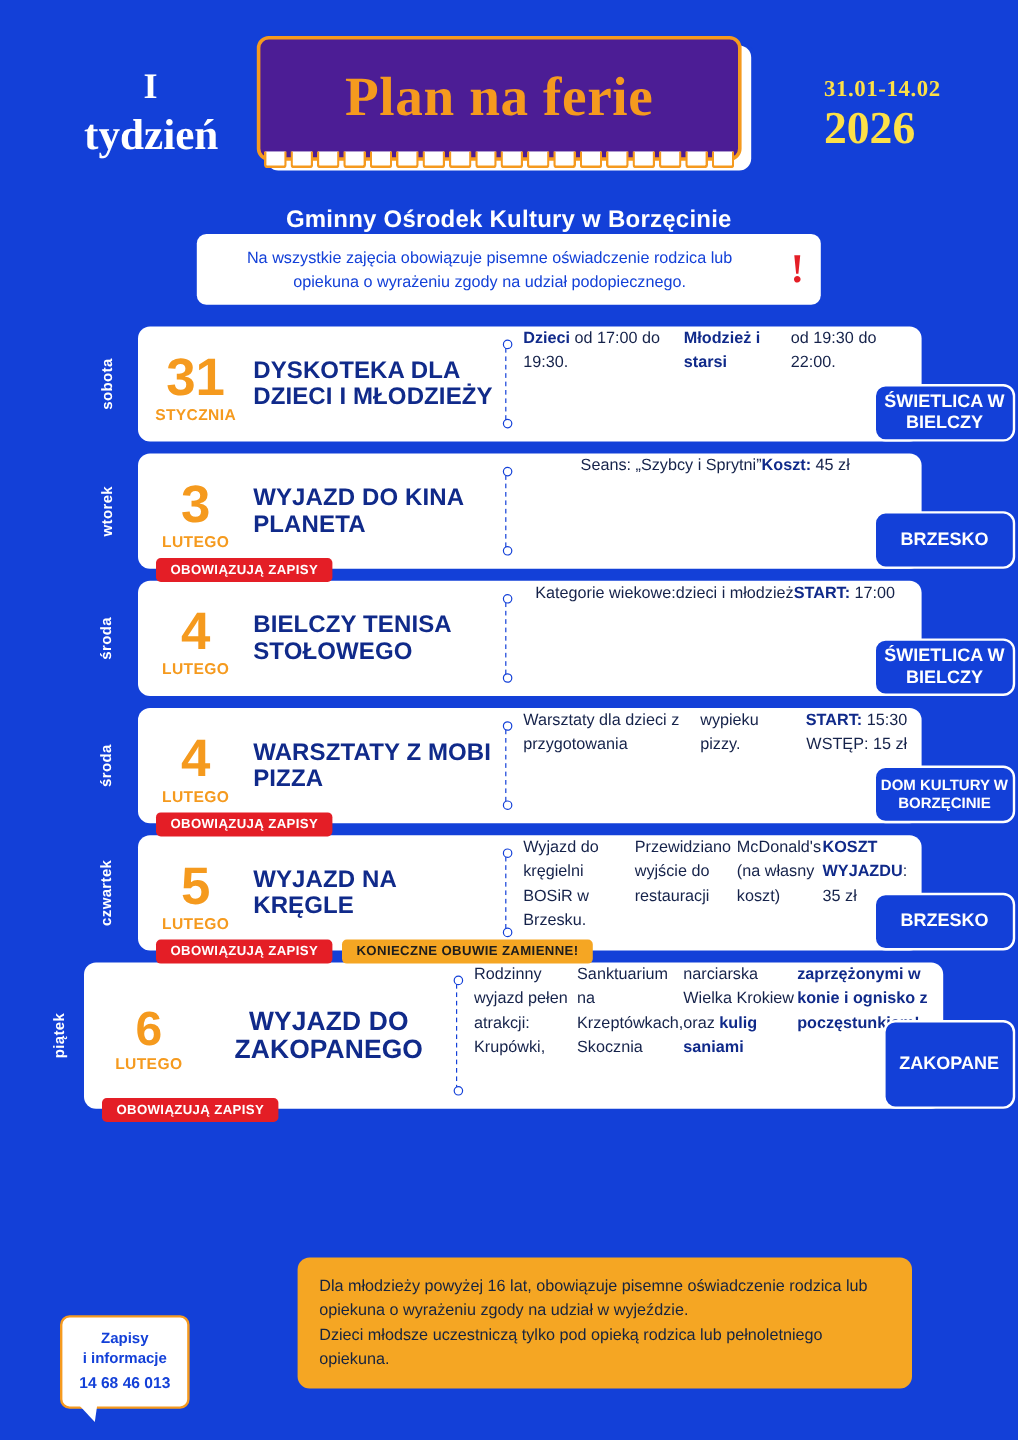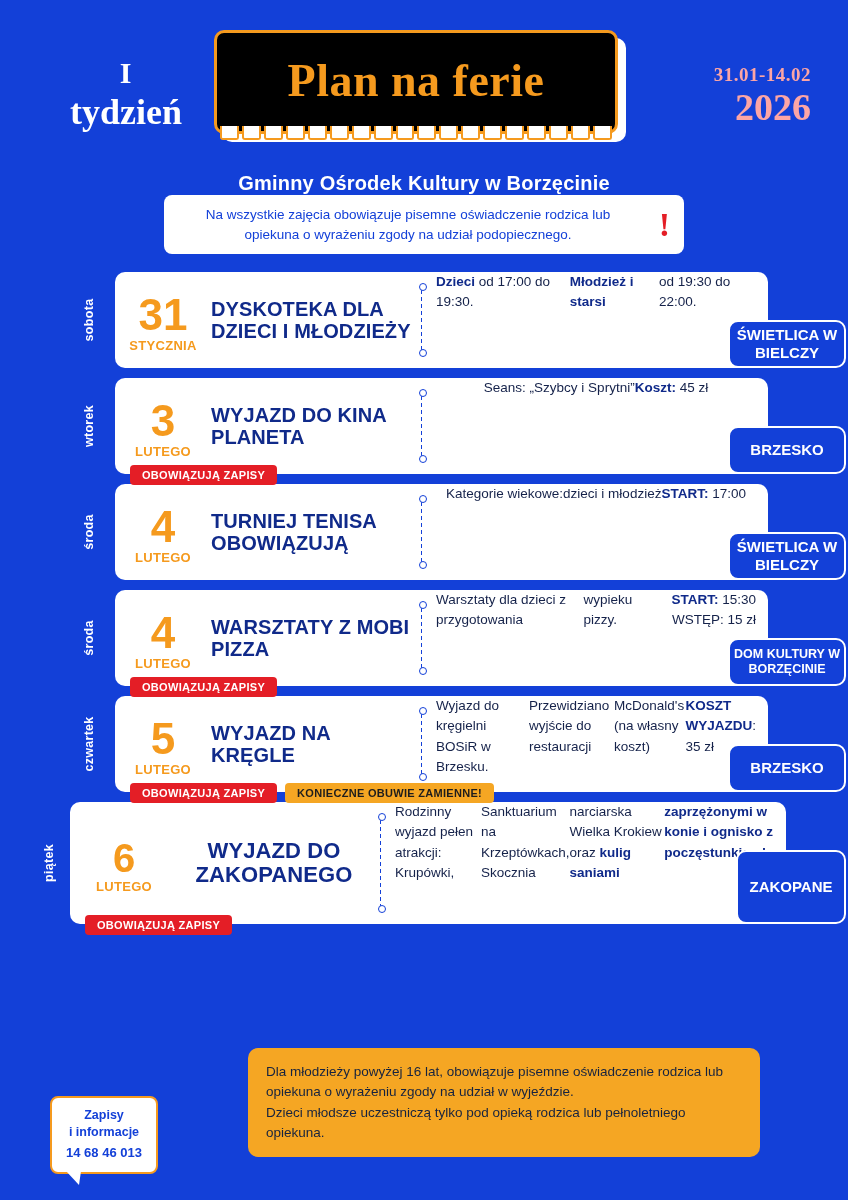--- a/index.html
+++ b/index.html
@@ -28,21 +28,21 @@
     color: #ffffff;
     line-height: 1.0;
   }
   .week-label .w1 { font-size: 30px; letter-spacing: 1px; }
   .week-label .w2 { font-size: 36px; margin-top: 6px; }
 
   .title-plate {
     position: absolute;
     left: 214px; top: 30px;
     width: 404px; height: 104px;
-    background: #000000;
+    background: #4c1d95;
     border: 3px solid #f59a1e;
     border-radius: 10px;
     box-shadow: 8px 8px 0 #ffffff, 8px 8px 0 3px #1340d8;
   }
   .title-plate .plate-inner {
     position:absolute; inset:0;
     display:flex; align-items:center; justify-content:center;
   }
   .title-plate .title-text {
     font-family: "Liberation Serif", serif;
@@ -74,25 +74,25 @@
     flex: 1 1 auto;
     background: #ffffff;
     border: 2px solid #f59a1e;
     border-top: none;
     border-radius: 0 0 3px 3px;
     height: 14px;
   }
 
   .date-block {
     position: absolute;
-    right: 37px; top: 64px;
-    text-align: right;
+    right: 64px; top: 64px;
+    text-align: left;
     font-family: "Liberation Serif", serif;
     font-weight: bold;
-    color: #fca5a5;
+    color: #fde047;
   }
   .date-block .d1 { font-size: 19px; letter-spacing: 0.5px; }
   .date-block .d2 { font-size: 38px; line-height: 1.0; margin-top: 2px; }
 
   .org {
     text-align: center;
     font-size: 20px;
     font-weight: bold;
     letter-spacing: 0.2px;
     margin-top: 4px;
@@ -407,21 +407,21 @@
 
   <div class="row">
     <div class="daytag">
         <span>środa</span>
       </div>
     <div class="card">
       <div class="datebox">
         <div class="num">4</div>
         <div class="mon">LUTEGO</div>
       </div>
-      <div class="evtitle">TURNIEJ TENISA OBOWIĄZUJĄ</div>
+      <div class="evtitle">BIELCZY TENISA STOŁOWEGO</div>
       <div class="dotline"></div>
       <div class="details">
         <div><b></b><span>Kategorie wiekowe:</span></div>
         <div><b></b><span>dzieci i młodzież</span></div>
         <div><b>START:</b><span> 17:00</span></div>
       </div>
       <div class="place">ŚWIETLICA W BIELCZY</div>
     </div>
   </div>
 

